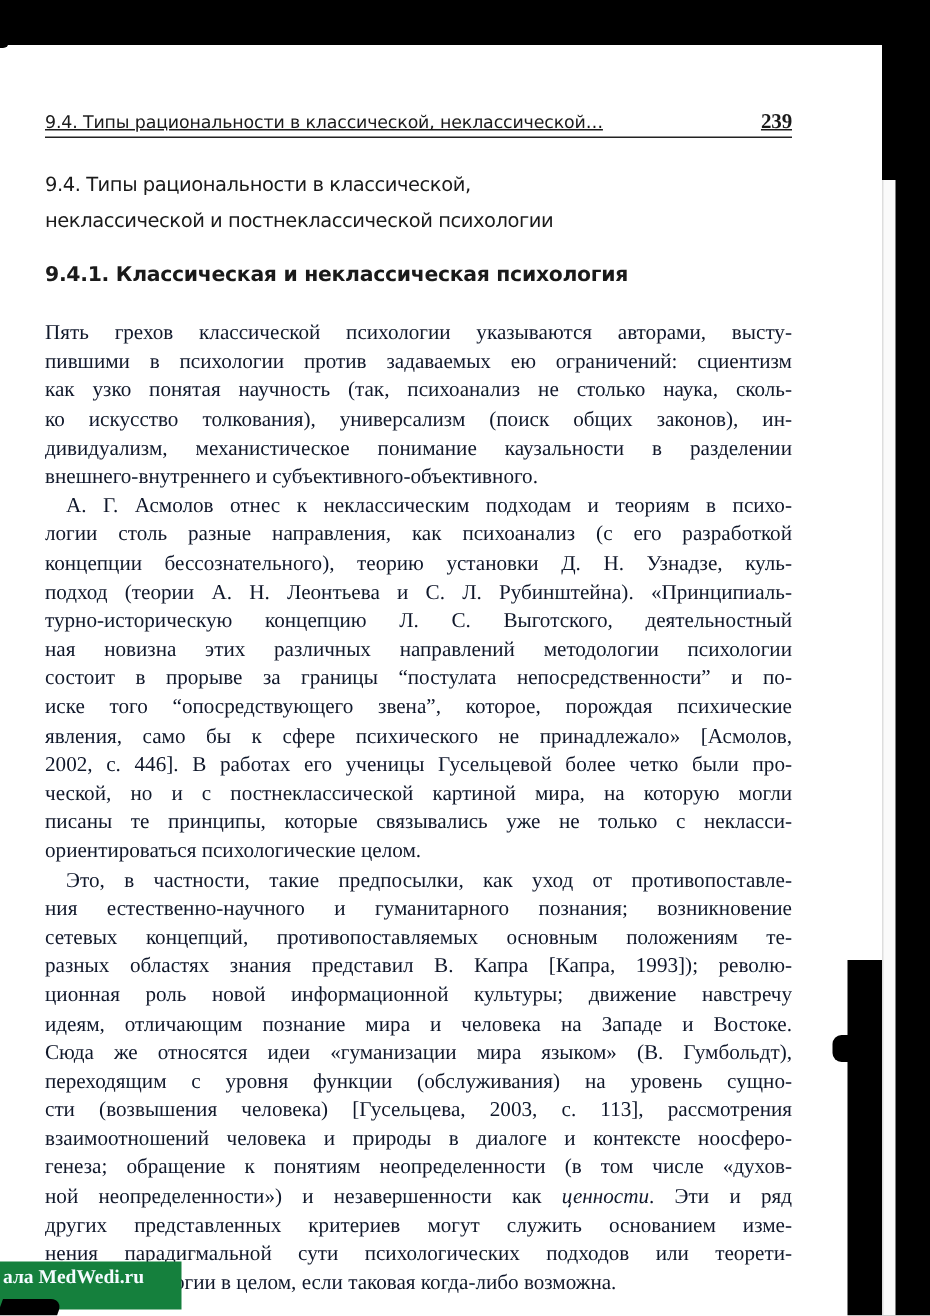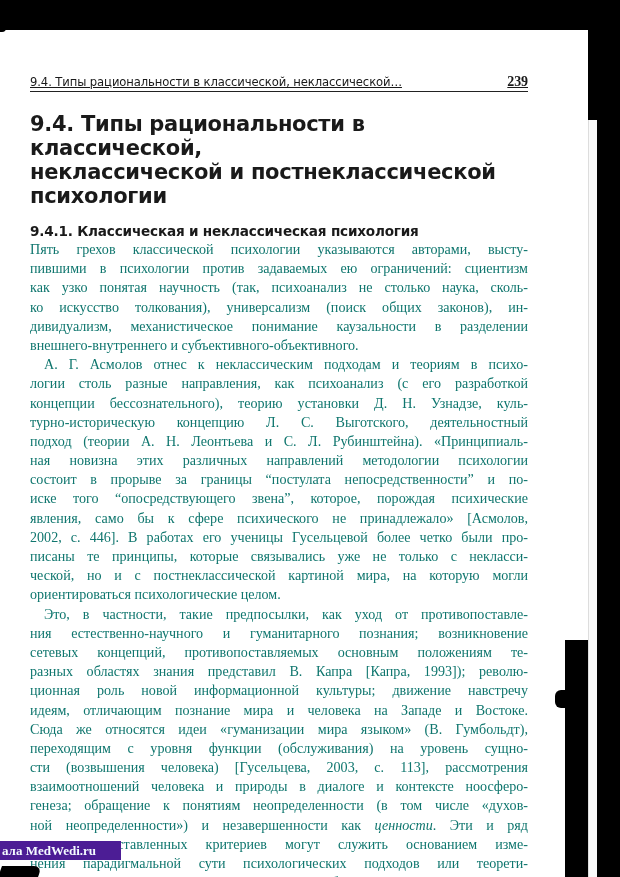--- a/index.html
+++ b/index.html
@@ -39,42 +39,42 @@
     display: flex; justify-content: space-between; align-items: baseline;
     border-bottom: 1.2px solid #222;
     padding-bottom: 1px;
     font-family: "DejaVu Sans", sans-serif; font-size: 11.6px; letter-spacing: -0.1px; text-decoration: underline;
   }
   .running-head .page-num {
     font-family: "Liberation Serif", serif; font-weight: bold; font-size: 14px;
   }
   h1 {
     margin: 20px 0 0 0;
-    font-family: "DejaVu Sans", sans-serif; font-weight: bold;
-    font-size: 21px; line-height: 24px; letter-spacing: -0.3px;
+    font-family: "DejaVu Sans", sans-serif; font-weight: normal;
+    font-size: 13px; line-height: 24px; letter-spacing: -0.3px;
   }
   h2 {
     margin: 14px 0 0 0;
     font-family: "DejaVu Sans", sans-serif; font-weight: bold;
     font-size: 13.6px; line-height: 18px; letter-spacing: -0.2px;
   }
   .body-text {
-    margin-top: 0;
+    margin-top: 21px;
     font-family: "Liberation Serif", serif; font-size: 14.1px; line-height: 19.2px;
-    color: #0f766e;
+    color: #0f172a;
   }
   .line {
     display: block; white-space: nowrap; text-align: justify; text-align-last: justify;
     height: 19.2px;
   }
   .line.last { text-align-last: left; }
   .line.indent { padding-left: 14px; }
   .watermark {
-    position: absolute; left: 0; top: 841px; width: 119px; height: 19px;
-    background: #4c1d95;
+    position: absolute; left: 0; top: 841px; width: 119px; height: 32px;
+    background: #15803d;
     color: #f4fbff; font-family: "Liberation Serif", serif; font-weight: bold;
     font-size: 13px; line-height: 19px; padding-left: 2px;
   }
   .bottom-scrap {
     position: absolute; left: 0; top: 866px; width: 40px; height: 11px;
     background: #000; border-radius: 0 8px 0 0; transform: skewX(-20deg);
   }
   em { }
 </style>
 </head>
@@ -109,29 +109,29 @@
       <span class="line">как узко понятая научность (так, психоанализ не столько наука, сколь-</span>
       <span class="line">ко искусство толкования), универсализм (поиск общих законов), ин-</span>
       <span class="line">дивидуализм, механистическое понимание каузальности в разделении</span>
       <span class="line last">внешнего-внутреннего и субъективного-объективного.</span>
     </div>
 
     <div>
       <span class="line indent">А. Г. Асмолов отнес к неклассическим подходам и теориям в психо-</span>
       <span class="line">логии столь разные направления, как психоанализ (с его разработкой</span>
       <span class="line">концепции бессознательного), теорию установки Д. Н. Узнадзе, куль-</span>
+      <span class="line">подход (теории А. Н. Леонтьева и С. Л. Рубинштейна). «Принципиаль-</span>
       <span class="line">турно-историческую концепцию Л. С. Выготского, деятельностный</span>
-      <span class="line">подход (теории А. Н. Леонтьева и С. Л. Рубинштейна). «Принципиаль-</span>
       <span class="line">ная новизна этих различных направлений методологии психологии</span>
       <span class="line">состоит в прорыве за границы “постулата непосредственности” и по-</span>
       <span class="line">иске того “опосредствующего звена”, которое, порождая психические</span>
       <span class="line">явления, само бы к сфере психического не принадлежало» [Асмолов,</span>
       <span class="line">2002, с. 446]. В работах его ученицы Гусельцевой более четко были про-</span>
+      <span class="line">ческой, но и с постнеклассической картиной мира, на которую могли</span>
       <span class="line">писаны те принципы, которые связывались уже не только с некласси-</span>
-      <span class="line">ческой, но и с постнеклассической картиной мира, на которую могли</span>
       <span class="line last">ориентироваться психологические целом.</span>
     </div>
 
     <div>
       <span class="line indent">Это, в частности, такие предпосылки, как уход от противопоставле-</span>
       <span class="line">ния естественно-научного и гуманитарного познания; возникновение</span>
       <span class="line">сетевых концепций, противопоставляемых основным положениям те-</span>
       <span class="line">разных областях знания представил В. Капра [Капра, 1993]); револю-</span>
       <span class="line">ционная роль новой информационной культуры; движение навстречу</span>
       <span class="line">идеям, отличающим познание мира и человека на Западе и Востоке.</span>

